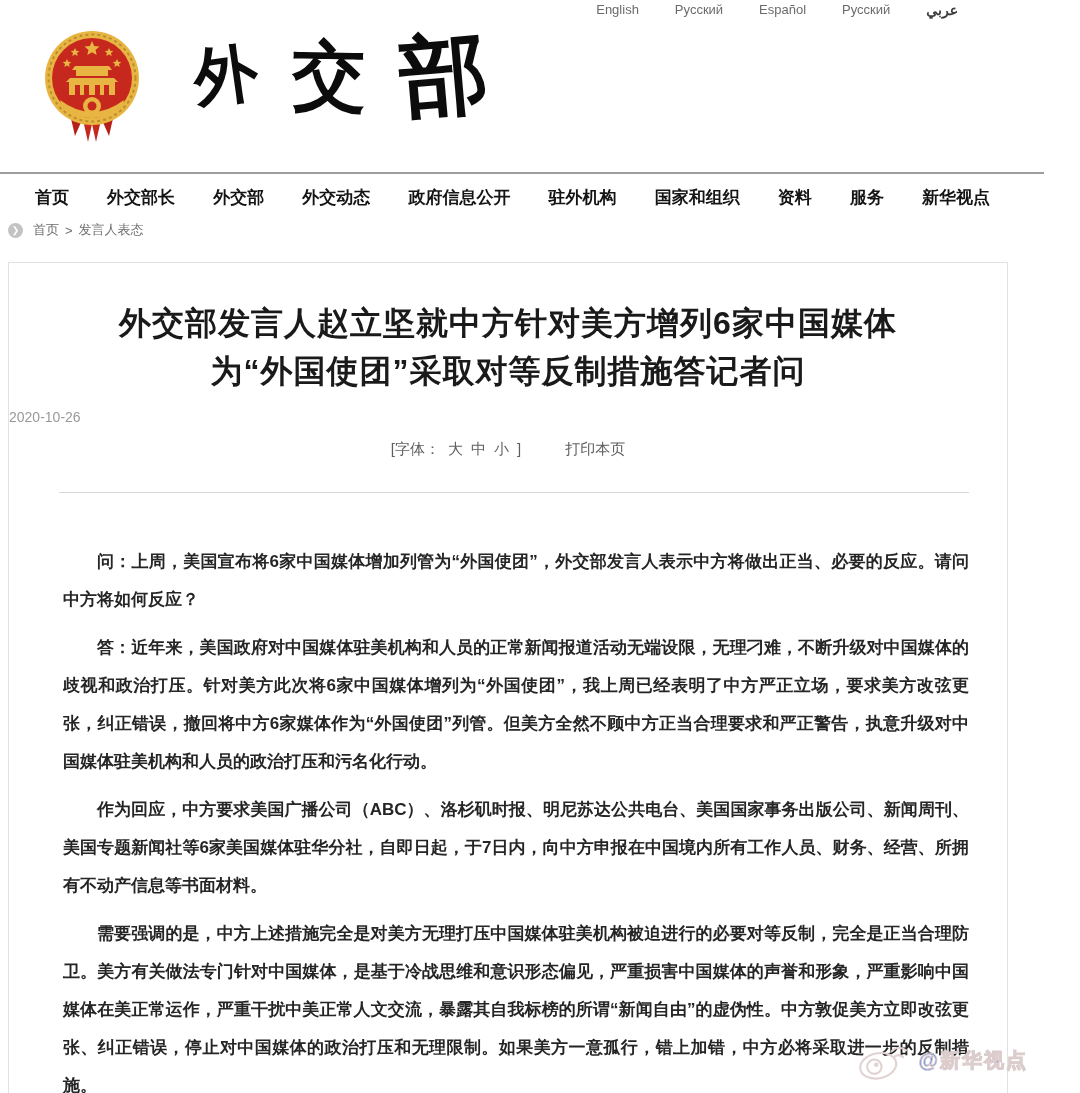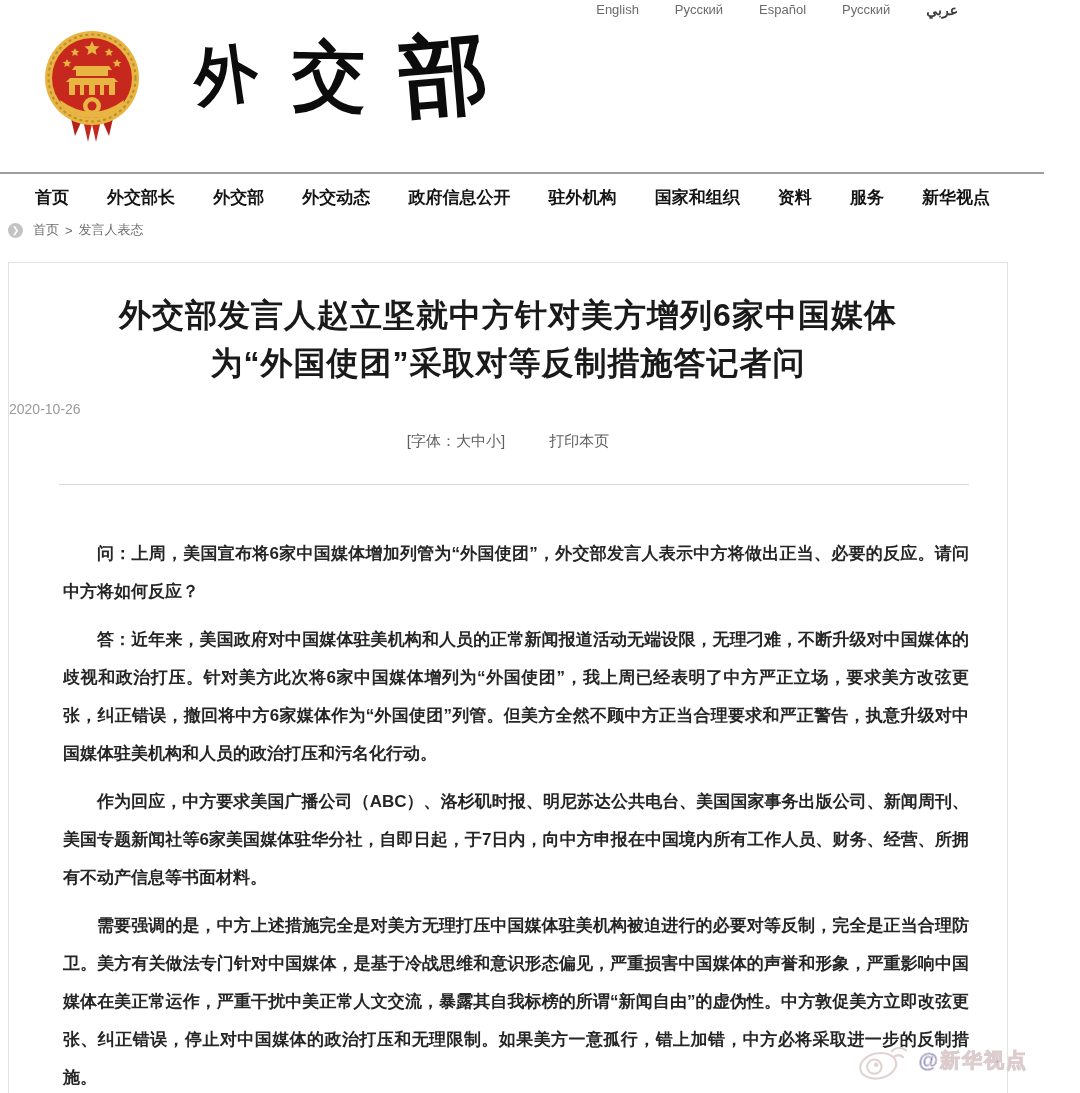--- a/index.html
+++ b/index.html
@@ -30,27 +30,27 @@
   
   .breadcrumb { position:absolute; top:221px; left:8px; display:flex; align-items:center; font-size:13px; color:#6e6e6e; }
   .bc-icon { width:15px; height:15px; border-radius:50%; background:#c3c3c3; color:#fff; font-size:9px;
              display:inline-flex; align-items:center; justify-content:center; margin-right:10px; }
   .breadcrumb a { color:#6e6e6e; text-decoration:none; cursor:pointer; }
   .breadcrumb .sep { margin:0 6px; }
 
   
   .content-box { position:absolute; top:262px; left:8px; width:1000px; height:845px;
                  background:#fff; border:1px solid #e2e2e2; border-bottom:none; }
-  .article-title { margin-top:28px; text-align:center; font-size:32px; line-height:48px;
+  .article-title { margin-top:36px; text-align:center; font-size:32px; line-height:48px;
                    font-weight:bold; color:#1a1a1a; letter-spacing:1px; }
   .article-title .tl { display:block; }
   .article-date { margin-top:14px; text-align:left; font-size:14px; color:#9a9a9a; }
   .controls { margin-top:15px; display:flex; justify-content:center; align-items:center; gap:44px;
               font-size:15px; color:#5f5f5f; }
-  .font-ctl { display:inline-flex; align-items:flex-start; }
+  .font-ctl { display:inline-flex; align-items:flex-start; gap:8px; }
   .font-ctl a { color:#5f5f5f; text-decoration:none; cursor:pointer; }
   .controls .print { color:#5f5f5f; text-decoration:none; cursor:pointer; }
   .divider { height:1px; background:#d8d8d8; margin-left:50px; width:910px; }
   .top-divider { margin-top:33px; }
   .article-body { margin:50px 42px 0 54px; width:906px; font-size:17px; line-height:38px;
                   color:#252525; font-weight:600; text-align:justify; }
   .article-body p { text-indent:2em; margin-bottom:10px; }
 
   
   .watermark { position:absolute; top:1036px; right:16px; display:flex; align-items:center; gap:6px; }

